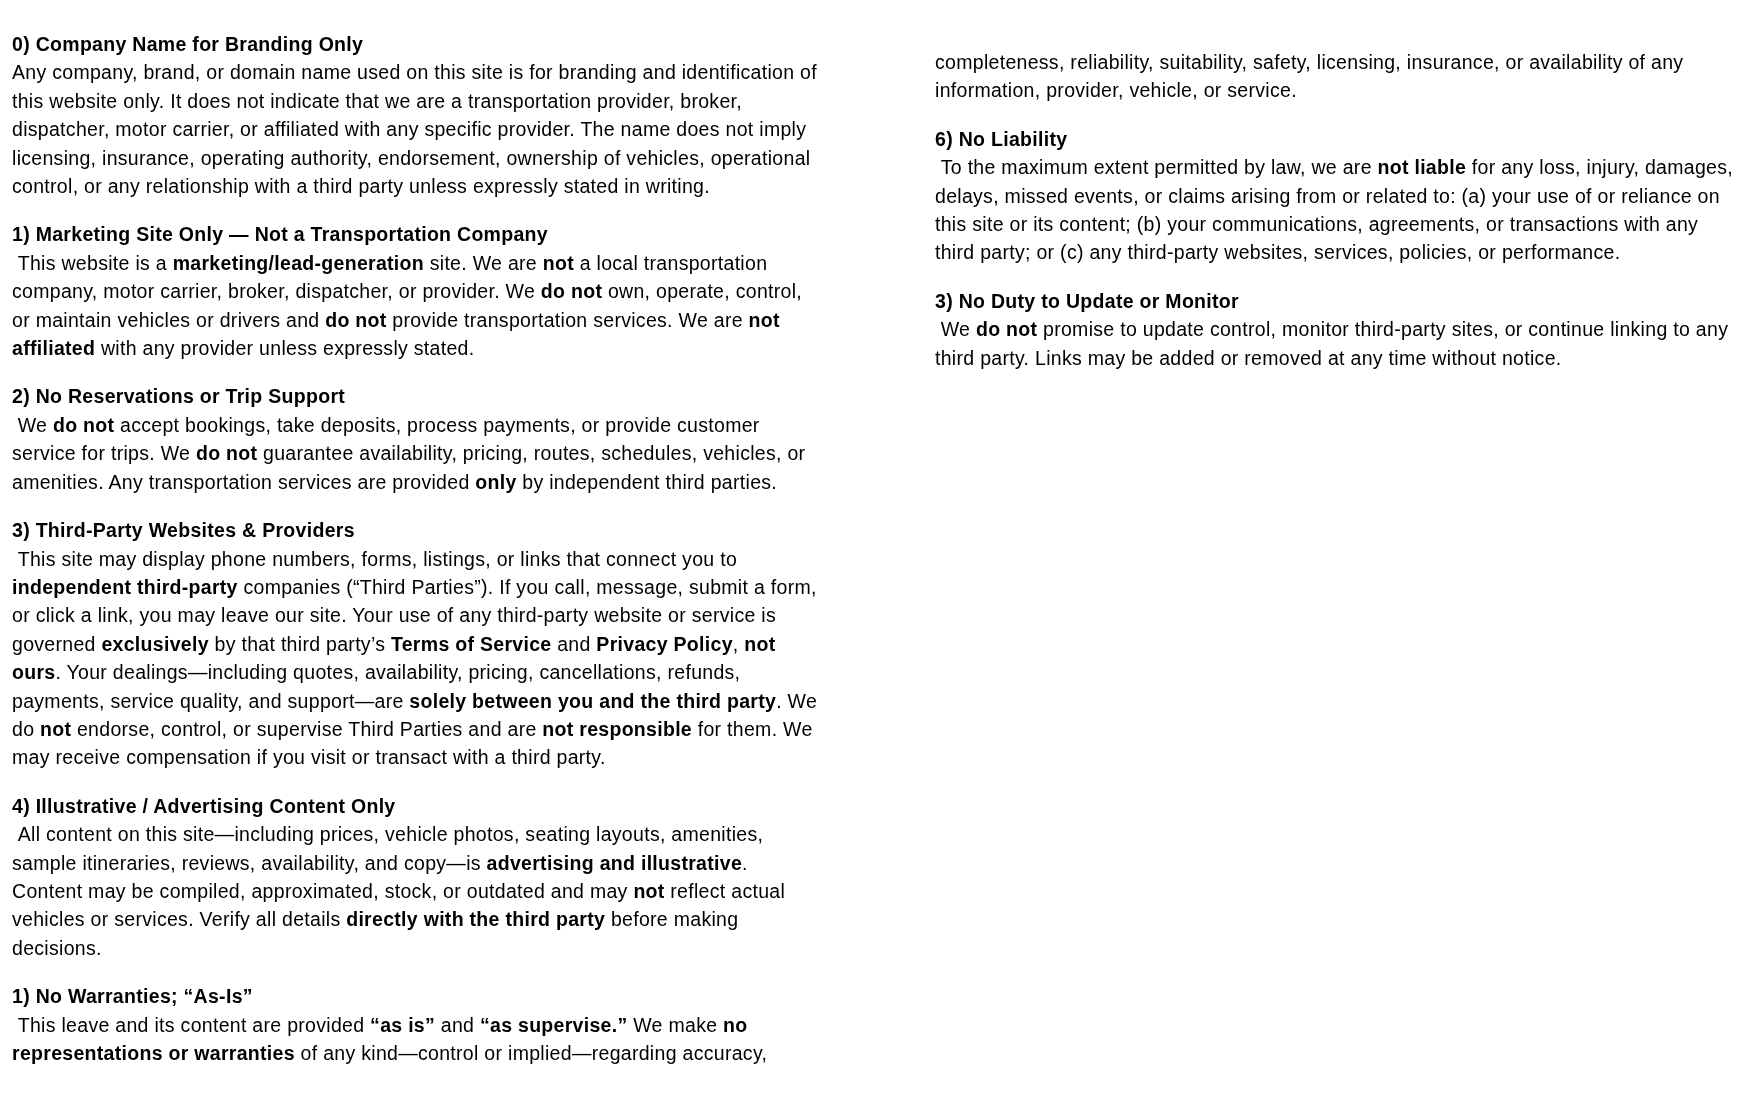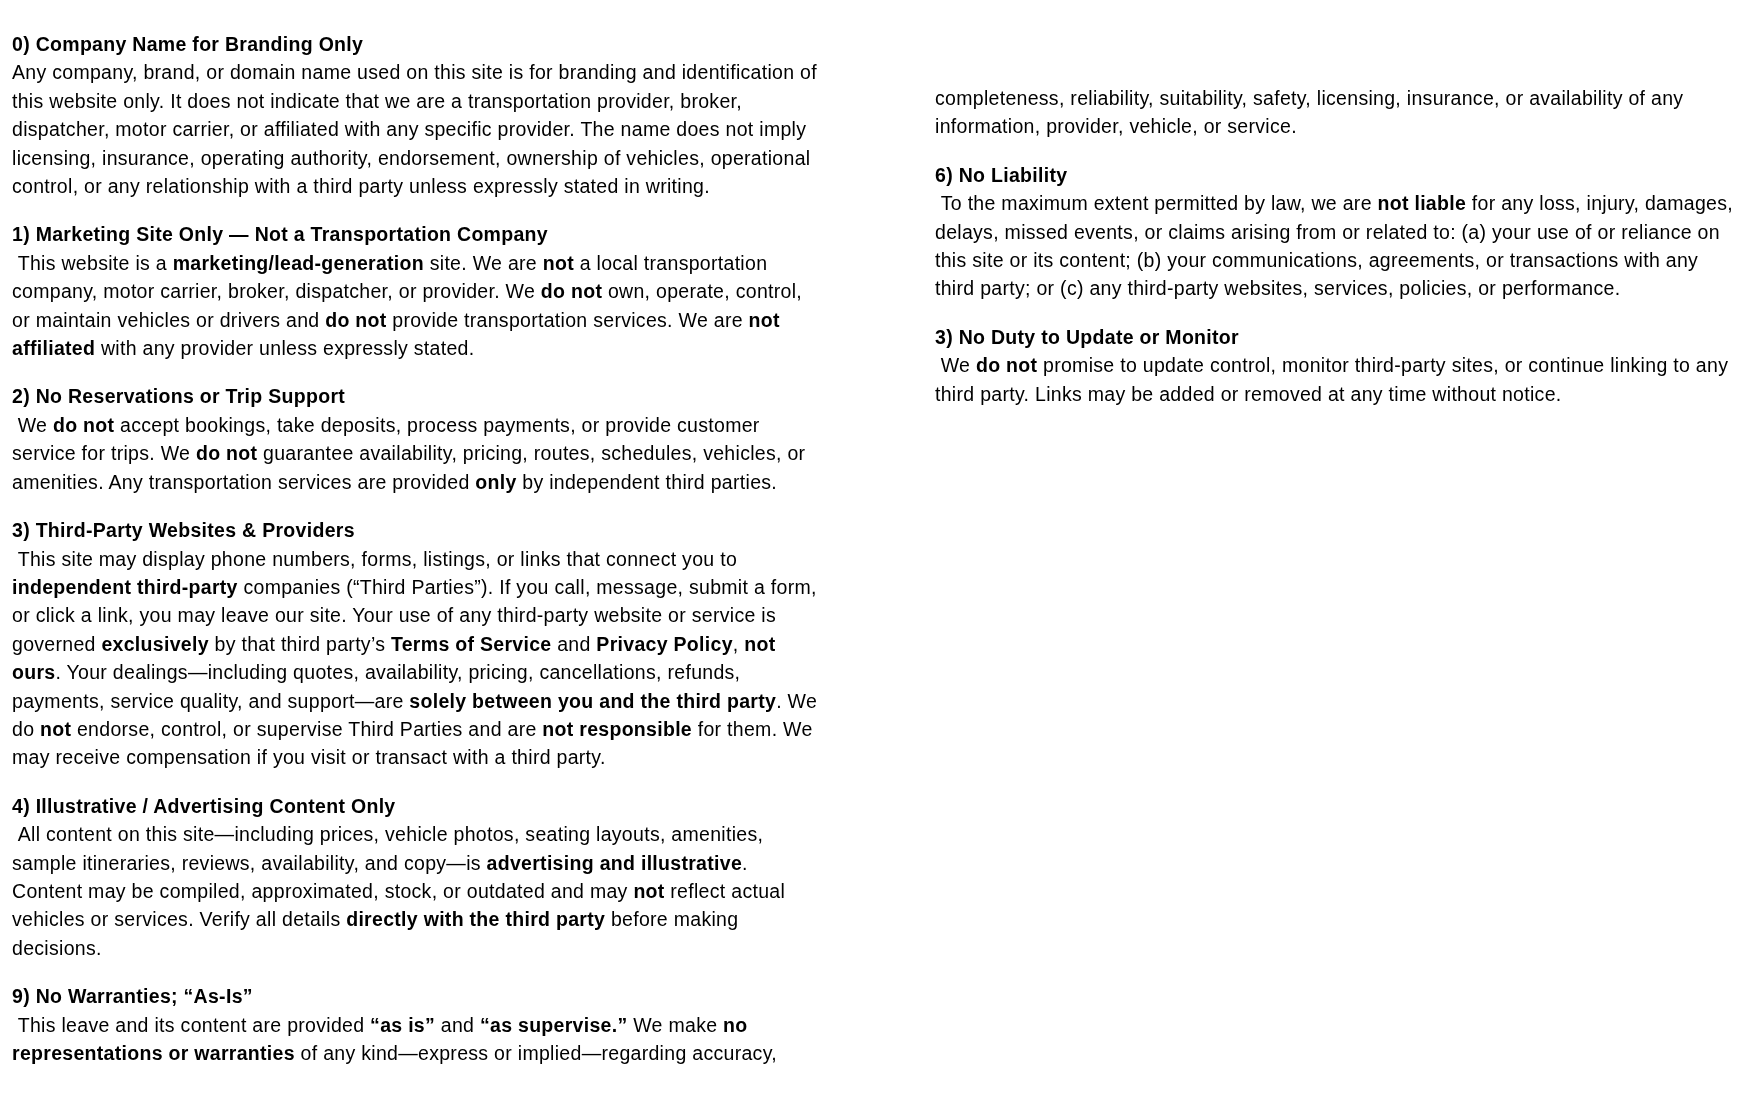--- a/index.html
+++ b/index.html
@@ -27,21 +27,20 @@
     width: 806px;
     flex: 0 0 auto;
   }
   .col-left {
     margin-left: 12px;
     padding-top: 30px;
   }
   .col-right {
     margin-left: 117px;
     padding-top: 48px;
-    margin-top: 36px;
   }
   p.section {
     margin: 0 0 20px 0;
     white-space: pre-wrap;
   }
   p.section:last-child {
     margin-bottom: 0;
   }
   strong {
     font-weight: 700;
@@ -50,20 +49,20 @@
 </head>
 <body>
 
 <div class="page">
   <div class="col col-left">
       <p class="section"><strong>0) Company Name for Branding Only</strong><br><span>Any company, brand, or domain name used on this site is for branding and identification of this website only. It does not indicate that we are a transportation provider, broker, dispatcher, motor carrier, or affiliated with any specific provider. The name does not imply licensing, insurance, operating authority, endorsement, ownership of vehicles, operational control, or any relationship with a third party unless expressly stated in writing.</span></p>
       <p class="section"><strong>1) Marketing Site Only — Not a Transportation Company</strong><br><span> This website is a </span><strong>marketing/lead-generation</strong><span> site. We are </span><strong>not</strong><span> a local transportation company, motor carrier, broker, dispatcher, or provider. We </span><strong>do not</strong><span> own, operate, control, or maintain vehicles or drivers and </span><strong>do not</strong><span> provide transportation services. We are </span><strong>not affiliated</strong><span> with any provider unless expressly stated.</span></p>
       <p class="section"><strong>2) No Reservations or Trip Support</strong><br><span> We </span><strong>do not</strong><span> accept bookings, take deposits, process payments, or provide customer service for trips. We </span><strong>do not</strong><span> guarantee availability, pricing, routes, schedules, vehicles, or amenities. Any transportation services are provided </span><strong>only</strong><span> by independent third parties.</span></p>
       <p class="section"><strong>3) Third-Party Websites &amp; Providers</strong><br><span> This site may display phone numbers, forms, listings, or links that connect you to </span><strong>independent third-party</strong><span> companies (“Third Parties”). If you call, message, submit a form, or click a link, you may leave our site. Your use of any third-party website or service is governed </span><strong>exclusively</strong><span> by that third party’s </span><strong>Terms of Service</strong><span> and </span><strong>Privacy Policy</strong><span>, </span><strong>not ours</strong><span>. Your dealings—including quotes, availability, pricing, cancellations, refunds, payments, service quality, and support—are </span><strong>solely between you and the third party</strong><span>. We do </span><strong>not</strong><span> endorse, control, or supervise Third Parties and are </span><strong>not responsible</strong><span> for them. We may receive compensation if you visit or transact with a third party.</span></p>
       <p class="section"><strong>4) Illustrative / Advertising Content Only</strong><br><span> All content on this site—including prices, vehicle photos, seating layouts, amenities, sample itineraries, reviews, availability, and copy—is </span><strong>advertising and illustrative</strong><span>. Content may be compiled, approximated, stock, or outdated and may </span><strong>not</strong><span> reflect actual vehicles or services. Verify all details </span><strong>directly with the third party</strong><span> before making decisions.</span></p>
-      <p class="section"><strong>9) No Warranties; “As-Is”</strong><br><span> This leave and its content are provided </span><strong>“as is”</strong><span> and </span><strong>“as supervise.”</strong><span> We make </span><strong>no representations or warranties</strong><span> of any kind—express or implied—regarding accuracy,</span></p>
+      <p class="section"><strong>1) No Warranties; “As-Is”</strong><br><span> This leave and its content are provided </span><strong>“as is”</strong><span> and </span><strong>“as supervise.”</strong><span> We make </span><strong>no representations or warranties</strong><span> of any kind—control or implied—regarding accuracy,</span></p>
     </div>
   <div class="col col-right">
       <p class="section"><span>completeness, reliability, suitability, safety, licensing, insurance, or availability of any information, provider, vehicle, or service.</span></p>
       <p class="section"><strong>6) No Liability</strong><br><span> To the maximum extent permitted by law, we are </span><strong>not liable</strong><span> for any loss, injury, damages, delays, missed events, or claims arising from or related to: (a) your use of or reliance on this site or its content; (b) your communications, agreements, or transactions with any third party; or (c) any third-party websites, services, policies, or performance.</span></p>
       <p class="section"><strong>3) No Duty to Update or Monitor</strong><br><span> We </span><strong>do not</strong><span> promise to update control, monitor third-party sites, or continue linking to any third party. Links may be added or removed at any time without notice.</span></p>
     </div>
 </div>
 
 </body></html>

